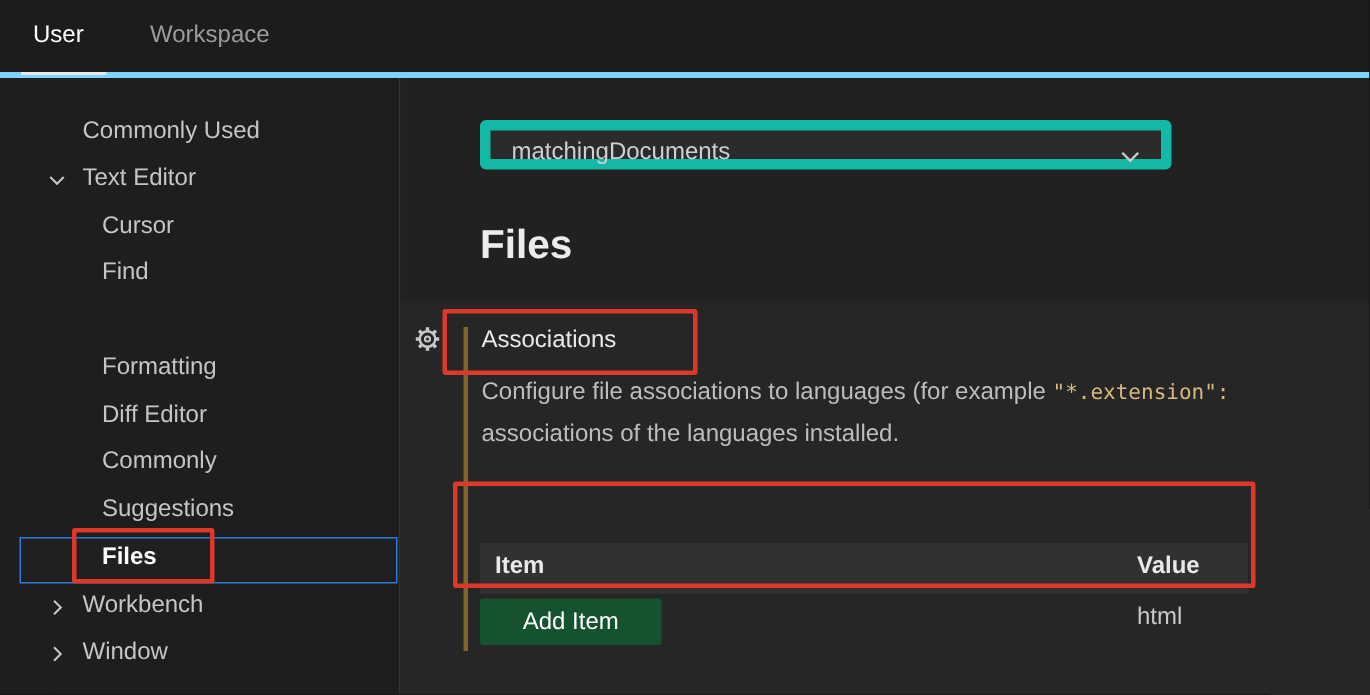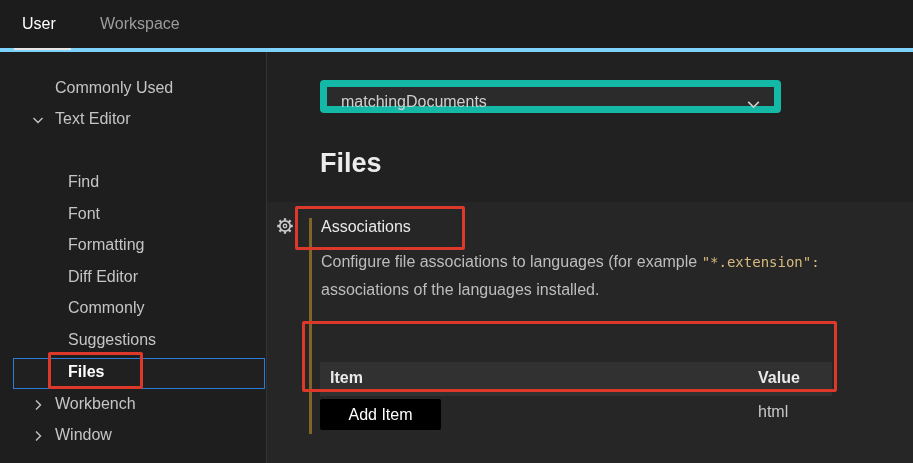--- a/index.html
+++ b/index.html
@@ -43,21 +43,21 @@
   .desc.l2 { top:229px; }
   .codespan { font-family:"DejaVu Sans Mono", monospace; font-size:14px; color:#d7ba7d; }
   .assoc-table { position:absolute; left:53px; top:270px; width:512px;margin-top:40px; }
   .t-head { position:relative; height:34px; background:rgba(255,255,255,0.05); }
   .t-row  { position:relative; height:34px; cursor:pointer; }
   .t-head .c1, .t-row .c1 { position:absolute; left:10px; top:7px; font-size:16px; }
   .t-head .c2, .t-row .c2 { position:absolute; left:438px; top:7px; font-size:16px; }
   .t-head span { font-weight:bold; color:#e9e9e9; }
   .t-row span { color:#c8c8c8; }
   .add-btn { position:absolute; left:53px; top:347px; width:121px; height:31px;
-             background:#000000; border:none; border-radius:2px; color:#ffffff;
+             background:#14532d; border:none; border-radius:2px; color:#ffffff;
              font-size:16px; font-family:"Liberation Sans", sans-serif; cursor:pointer; }
   
   .ann { position:absolute; border:3px solid #dd392a; border-radius:2px; pointer-events:none; }
   .ann.files-box { left:48px; top:300px; width:95px; height:37px; }
   .ann.assoc-box { left:28px; top:154px; width:170px; height:44px; }
   .ann.table-box { left:35px; top:269px; width:535px; height:71px; }
   svg { display:block; }
 </style>
 </head>
 <body>
@@ -78,28 +78,28 @@
 
     <div class="trow" style="top:53px">
       <span class="chev">
         <svg viewBox="0 0 16 16" width="16" height="16">
             <path d="M3.5 6l4.5 4.5L12.5 6" fill="none" stroke="#c5c5c5" stroke-width="1.4"></path>
           </svg>
       </span>
       <span class="lbl l0">Text Editor</span>
     </div>
 
+    <div class="trow" style="top:85px">
+      <span class="lbl l1">Cursor</span>
+    </div>
 
     <div class="trow" style="top:116px">
       <span class="lbl l1">Find</span>
     </div>
 
-    <div class="trow" style="top:148px">
-      <span class="lbl l1">Font</span>
-    </div>
 
     <div class="trow" style="top:211px">
       <span class="lbl l1">Diff Editor</span>
     </div>
 
     <div class="trow" style="top:179px">
       <span class="lbl l1">Formatting</span>
     </div>
 
     <div class="trow" style="top:242px">

